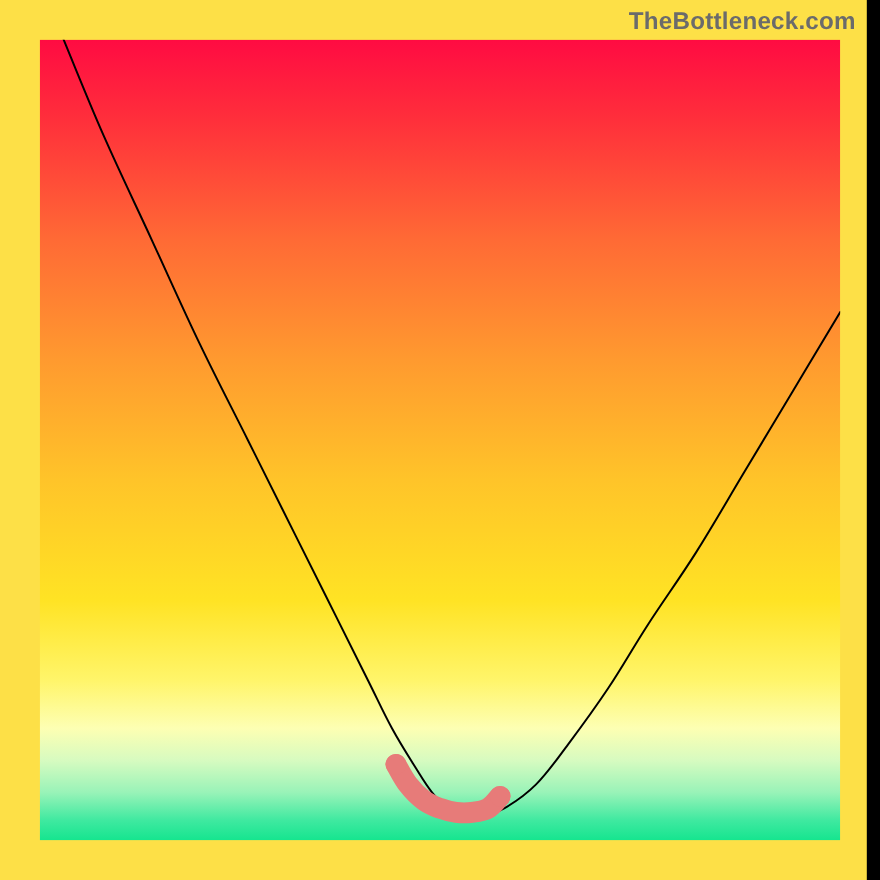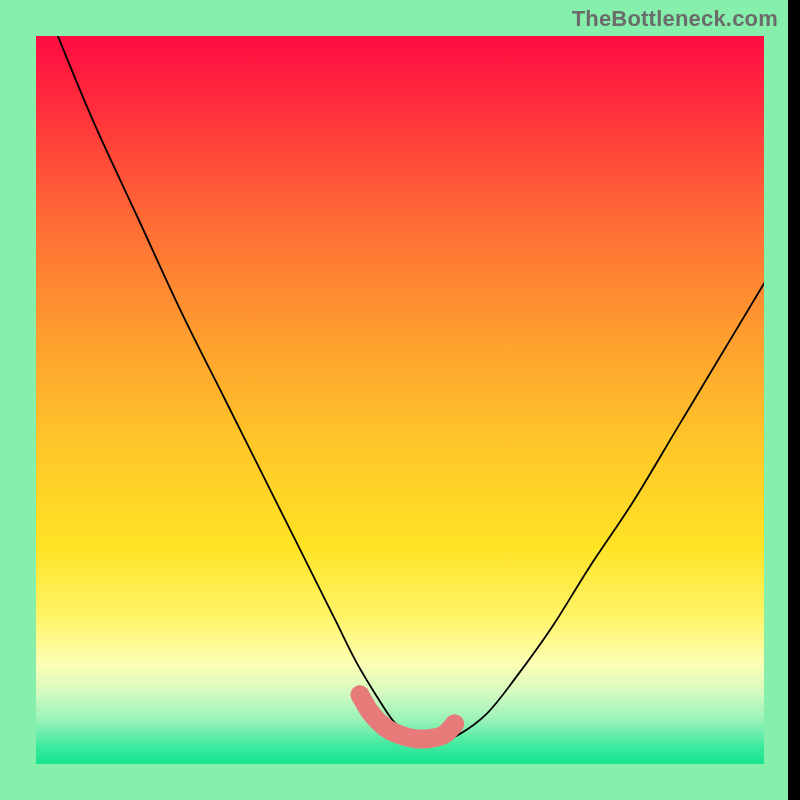--- a/index.html
+++ b/index.html
@@ -10,21 +10,21 @@
     background: #000000;
     overflow: hidden;
     font-family: Arial, Helvetica, sans-serif;
   }
   .frame {
     position: absolute;
     left: 0;
     top: 0;
     width: 788px;
     height: 800px;
-    background: #86efac;
+    background: #fde047;
   }
   .plot-area {
     position: absolute;
     left: 36px;
     top: 36px;
     width: 728px;
     height: 728px;
     overflow: hidden;
   }
   .watermark {

